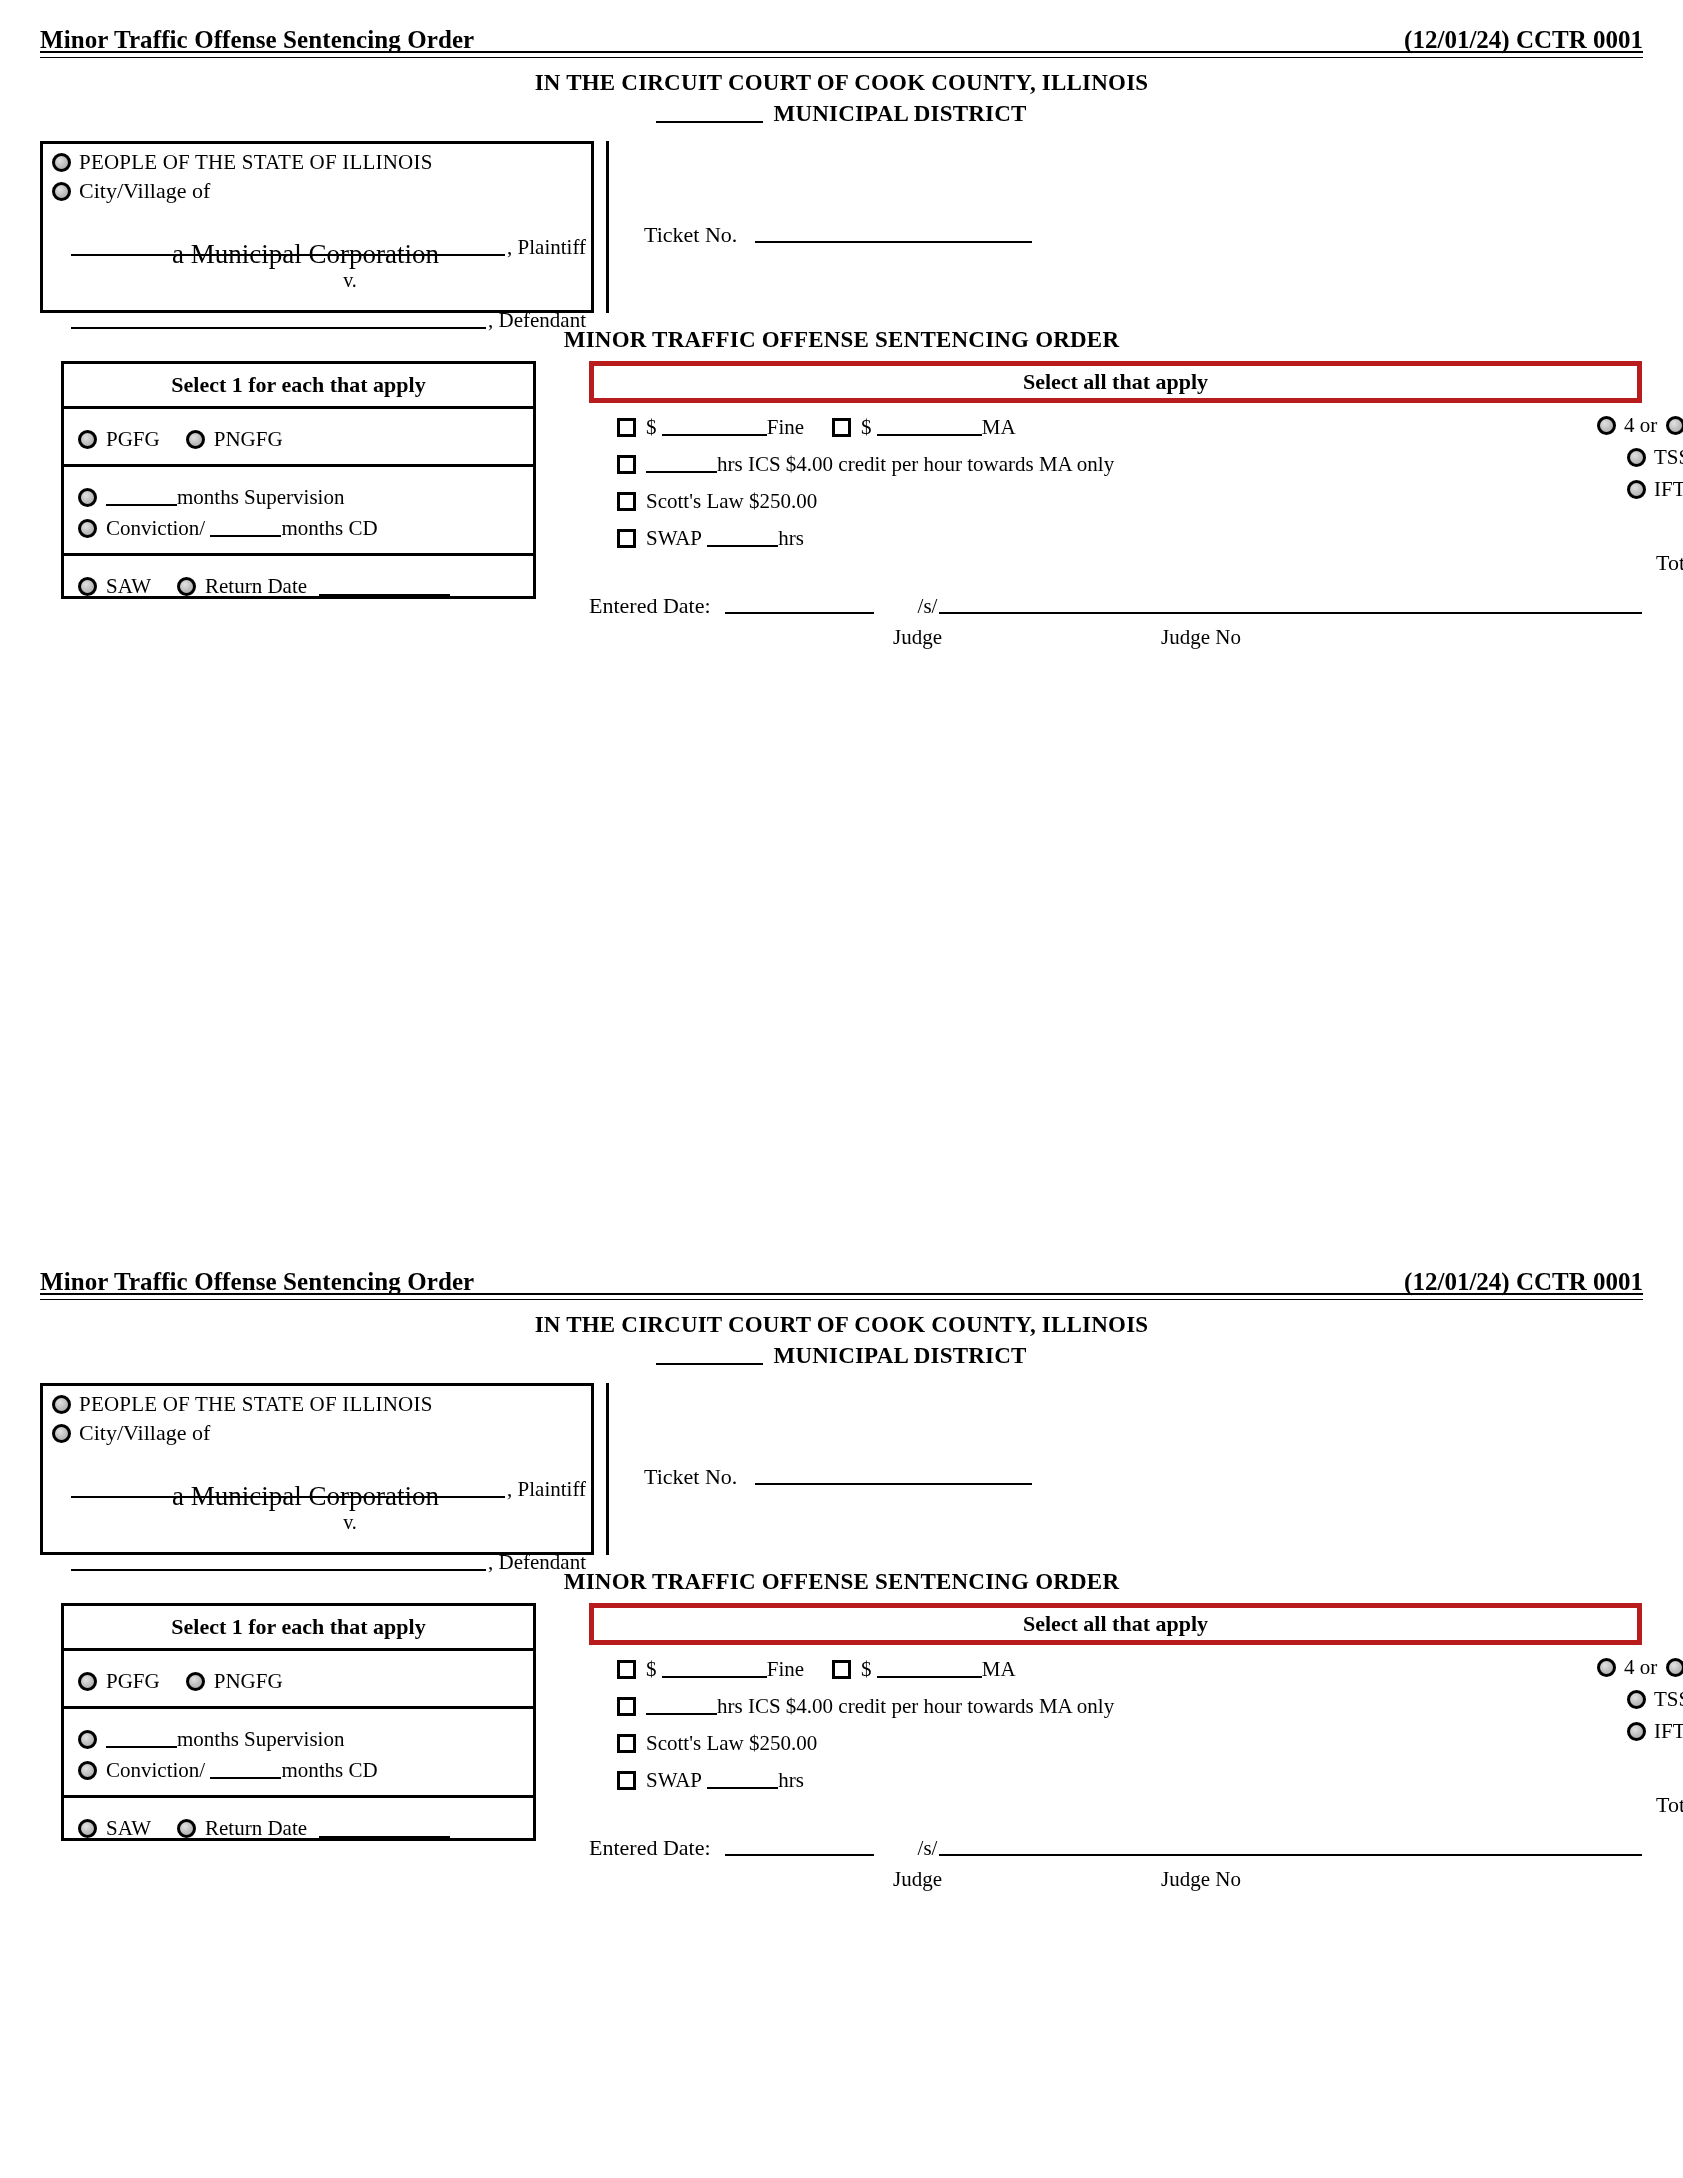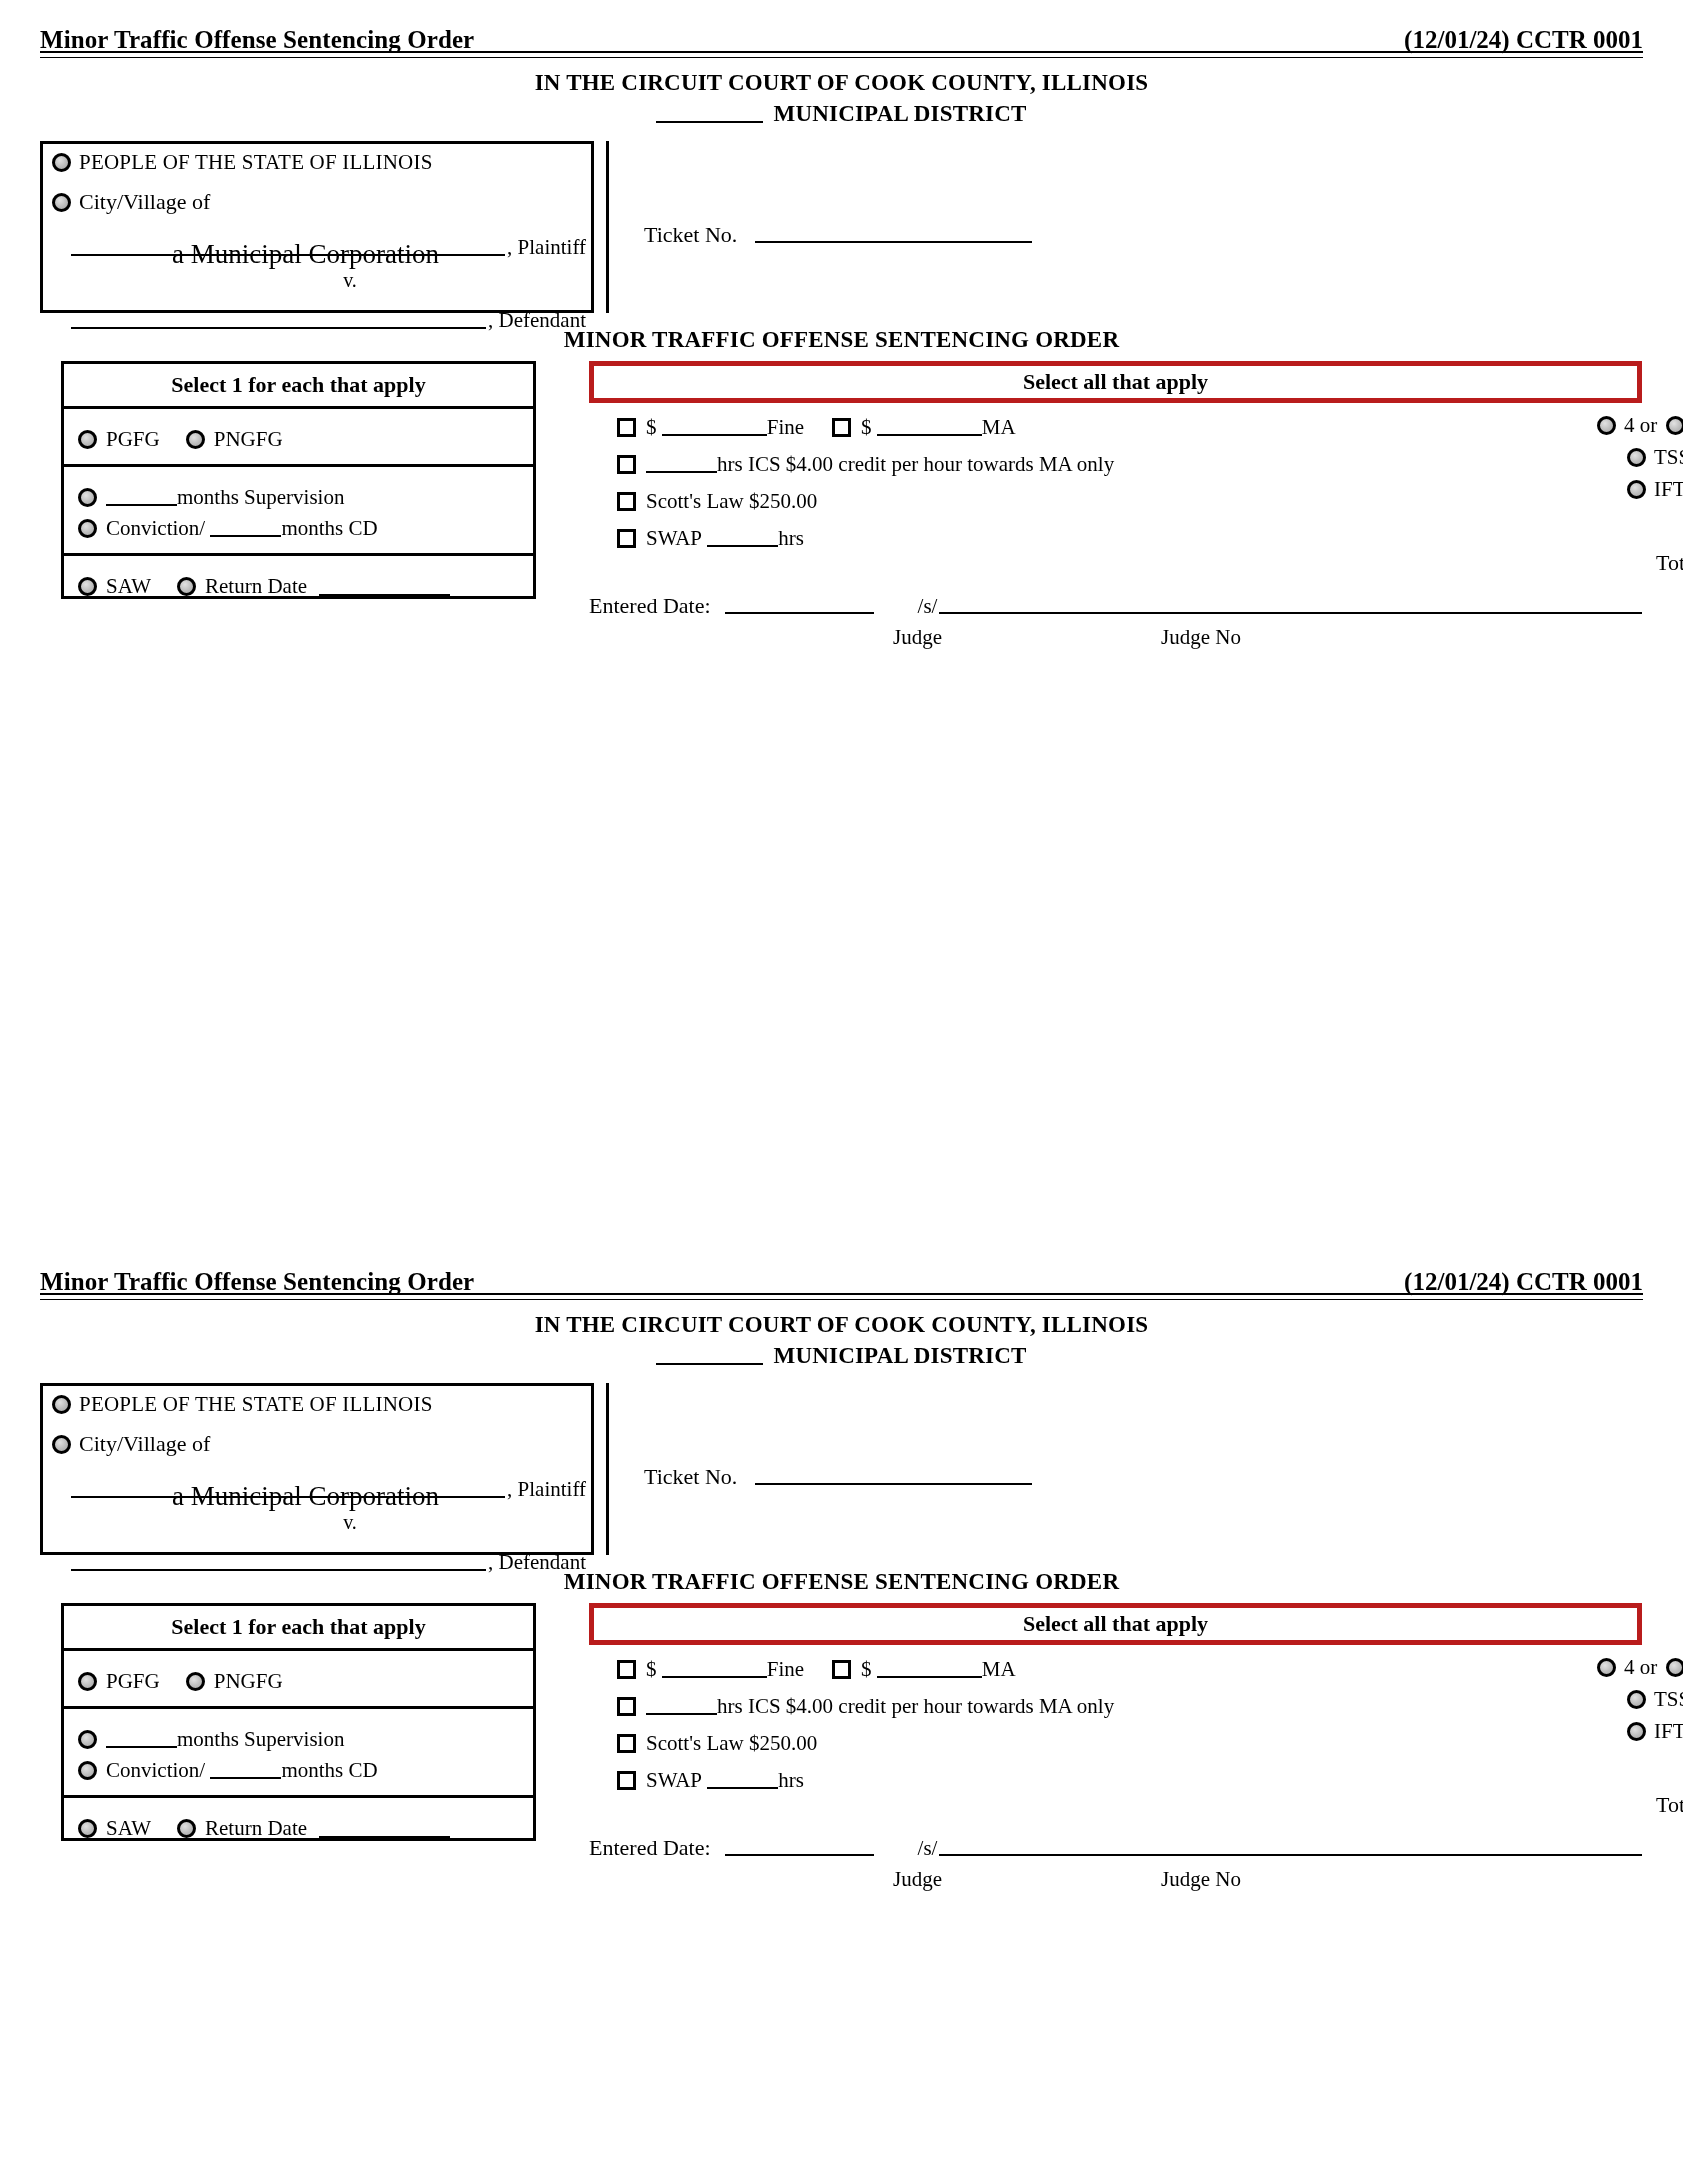--- a/index.html
+++ b/index.html
@@ -103,21 +103,21 @@
     border-left: 3px solid #000;
   }
   .party-row {
     position: absolute;
     left: 9px;
     display: flex;
     align-items: center;
     white-space: nowrap;
   }
   .party-row.r1 { top: 6px; }
-  .party-row.r2 { top: 45px; }
+  .party-row.r2 { top: 34px; }
   .party-caps {
     font-size: 21px;
     margin-left: 8px;
     letter-spacing: 0.2px;
   }
   .party-text {
     font-size: 22px;
     margin-left: 8px;
   }
 

